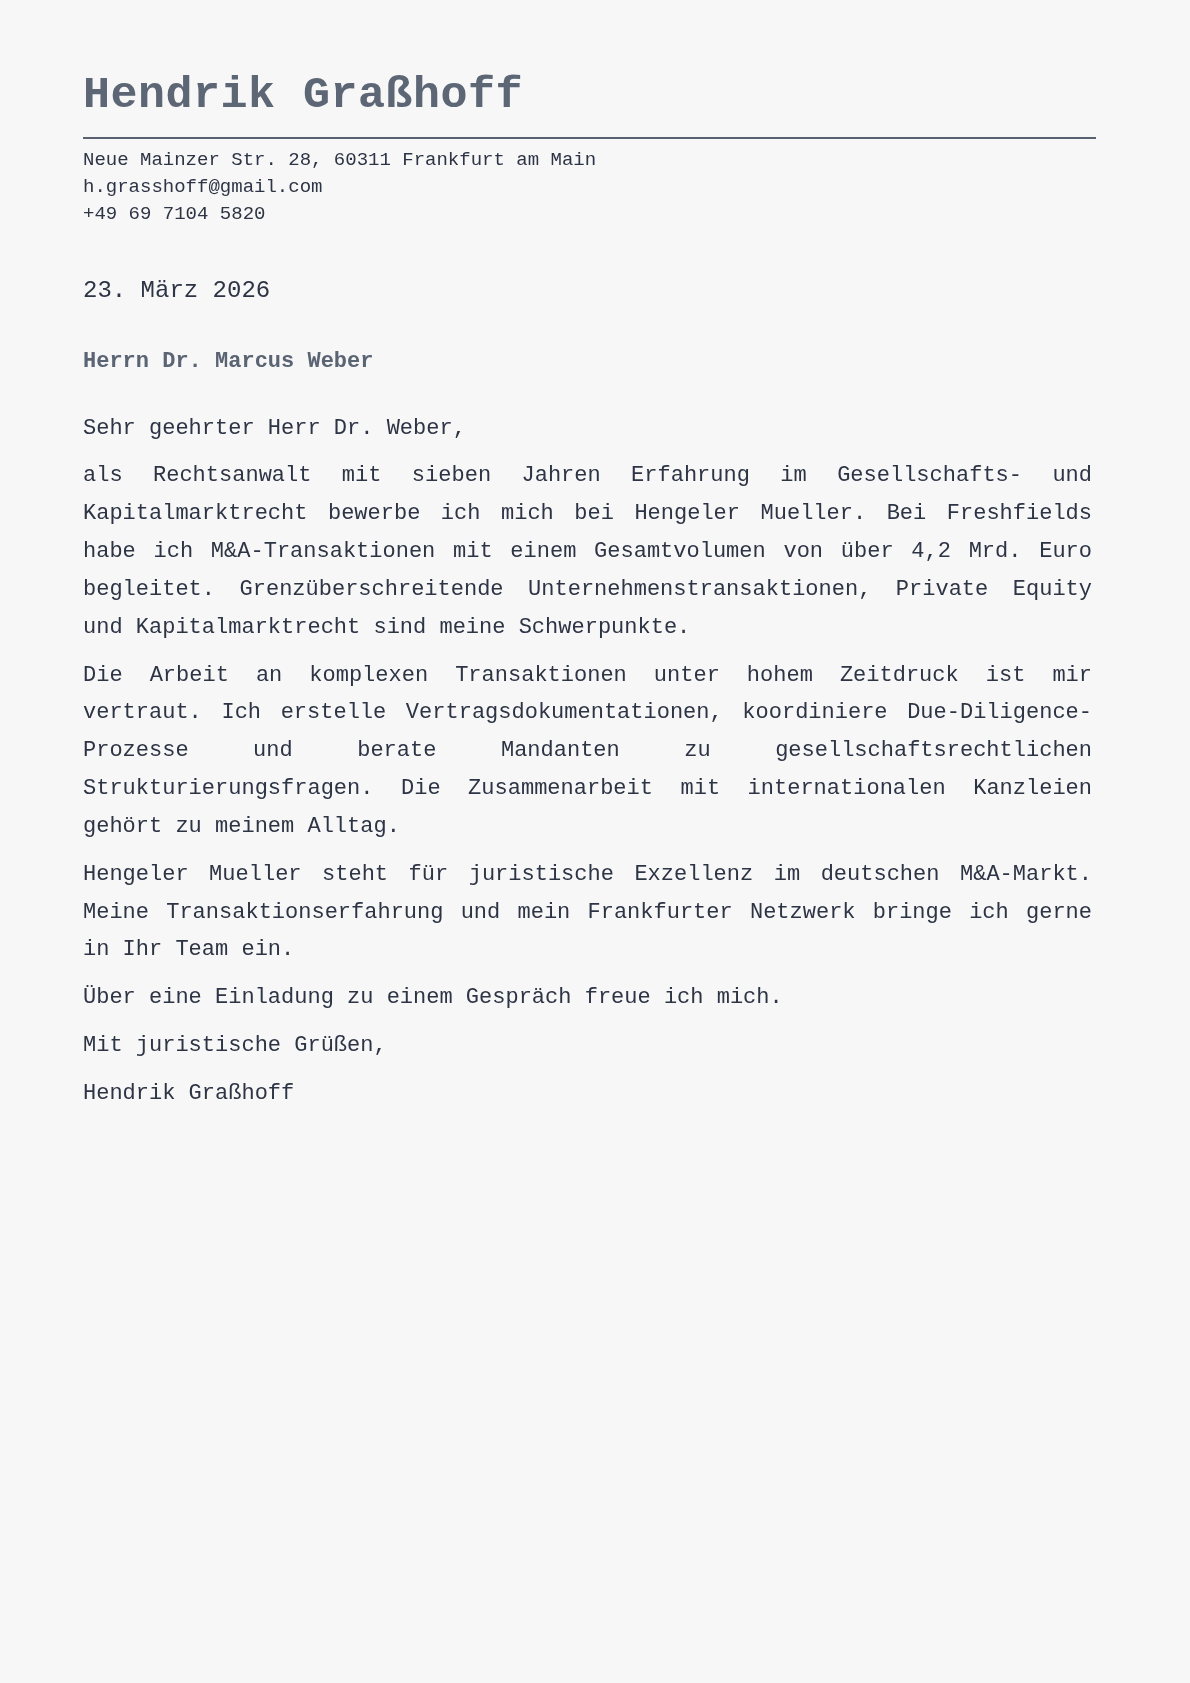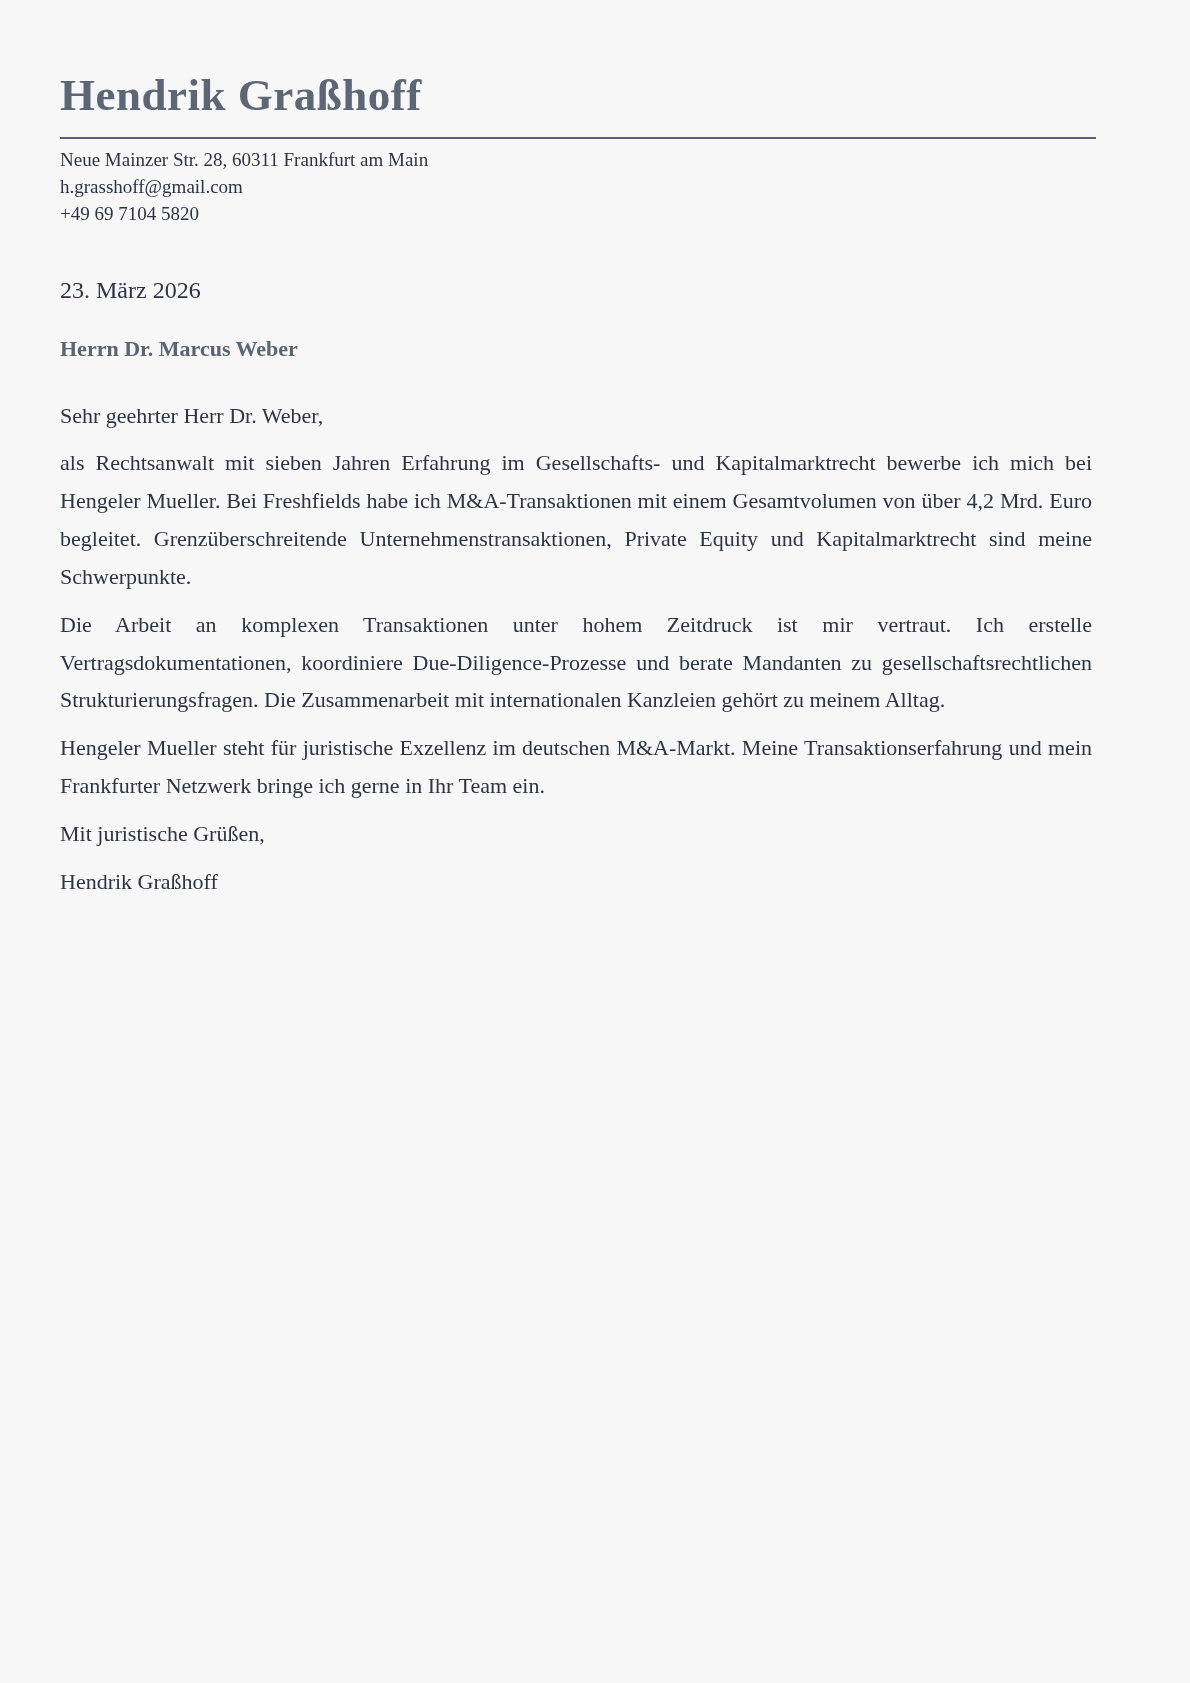--- a/index.html
+++ b/index.html
@@ -7,22 +7,22 @@
     margin: 0;
     padding: 0;
     background: #f7f7f8;
   }
   .page {
     position: relative;
     width: 1190px;
     height: 1683px;
     box-sizing: border-box;
     background: #f7f7f8;
-    padding: 70px 94px 0 60px;
-    font-family: Liberation Serif, serif;
+    padding: 70px 94px 0 83px;
+    font-family: Liberation Mono, monospace;
     color: #2d3444;
     overflow: hidden;
   }
 
   
   .name-heading {
     margin: 0;
     font-size: 45px;
     line-height: 1.15;
     font-weight: 700;
@@ -48,21 +48,21 @@
     color: #2d3444;
   }
 
   
   .letter-date {
     margin-top: 47px;
     font-size: 24px;
     line-height: 1.3;
   }
   .recipient-block {
-    margin-top: 28px;
+    margin-top: 41px;
     font-size: 21px;
     line-height: 1.4;
   }
   .recipient-name {
     font-weight: 700;
     font-size: 22px;
     color: #5b6473;
   }
   .recipient-company {
     color: #2d3444;
@@ -101,17 +101,18 @@
 
   <div class="recipient-block">
     <div class="recipient-name">Herrn Dr. Marcus Weber</div>
   </div>
 
   <div class="letter-body">
     <p>Sehr geehrter Herr Dr. Weber,</p>
     <p class="justified">als Rechtsanwalt mit sieben Jahren Erfahrung im Gesellschafts- und Kapitalmarktrecht bewerbe ich mich bei Hengeler Mueller. Bei Freshfields habe ich M&amp;A-Transaktionen mit einem Gesamtvolumen von über 4,2 Mrd. Euro begleitet. Grenzüberschreitende Unternehmenstransaktionen, Private Equity und Kapitalmarktrecht sind meine Schwerpunkte.</p>
     <p class="justified">Die Arbeit an komplexen Transaktionen unter hohem Zeitdruck ist mir vertraut. Ich erstelle Vertragsdokumentationen, koordiniere Due-Diligence-Prozesse und berate Mandanten zu gesellschaftsrechtlichen Strukturierungsfragen. Die Zusammenarbeit mit internationalen Kanzleien gehört zu meinem Alltag.</p>
     <p class="justified">Hengeler Mueller steht für juristische Exzellenz im deutschen M&amp;A-Markt. Meine Transaktionserfahrung und mein Frankfurter Netzwerk bringe ich gerne in Ihr Team ein.</p>
+    <p>Über eine Einladung zu einem Gespräch freue ich mich.</p>
     <p>Mit juristische Grüßen,</p>
     <p>Hendrik Graßhoff</p>
   </div>
 
 </div>
 
 </body></html>

